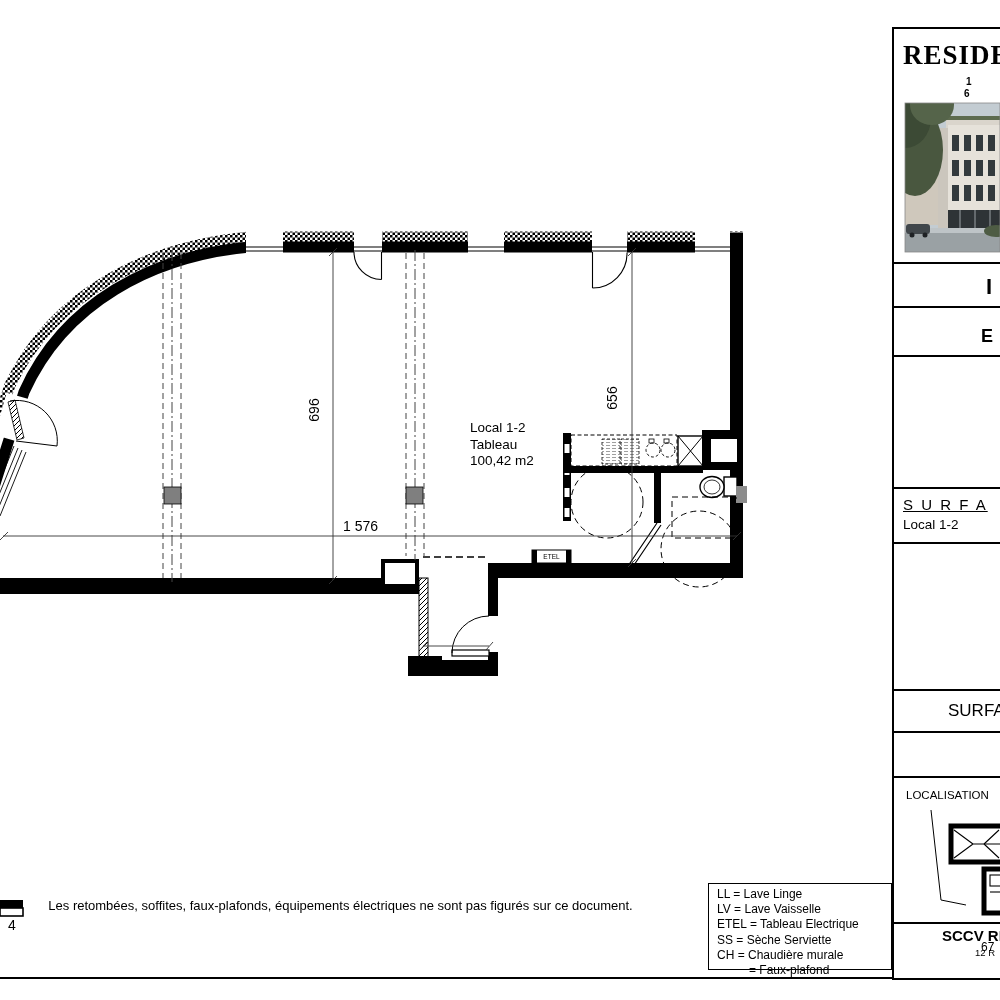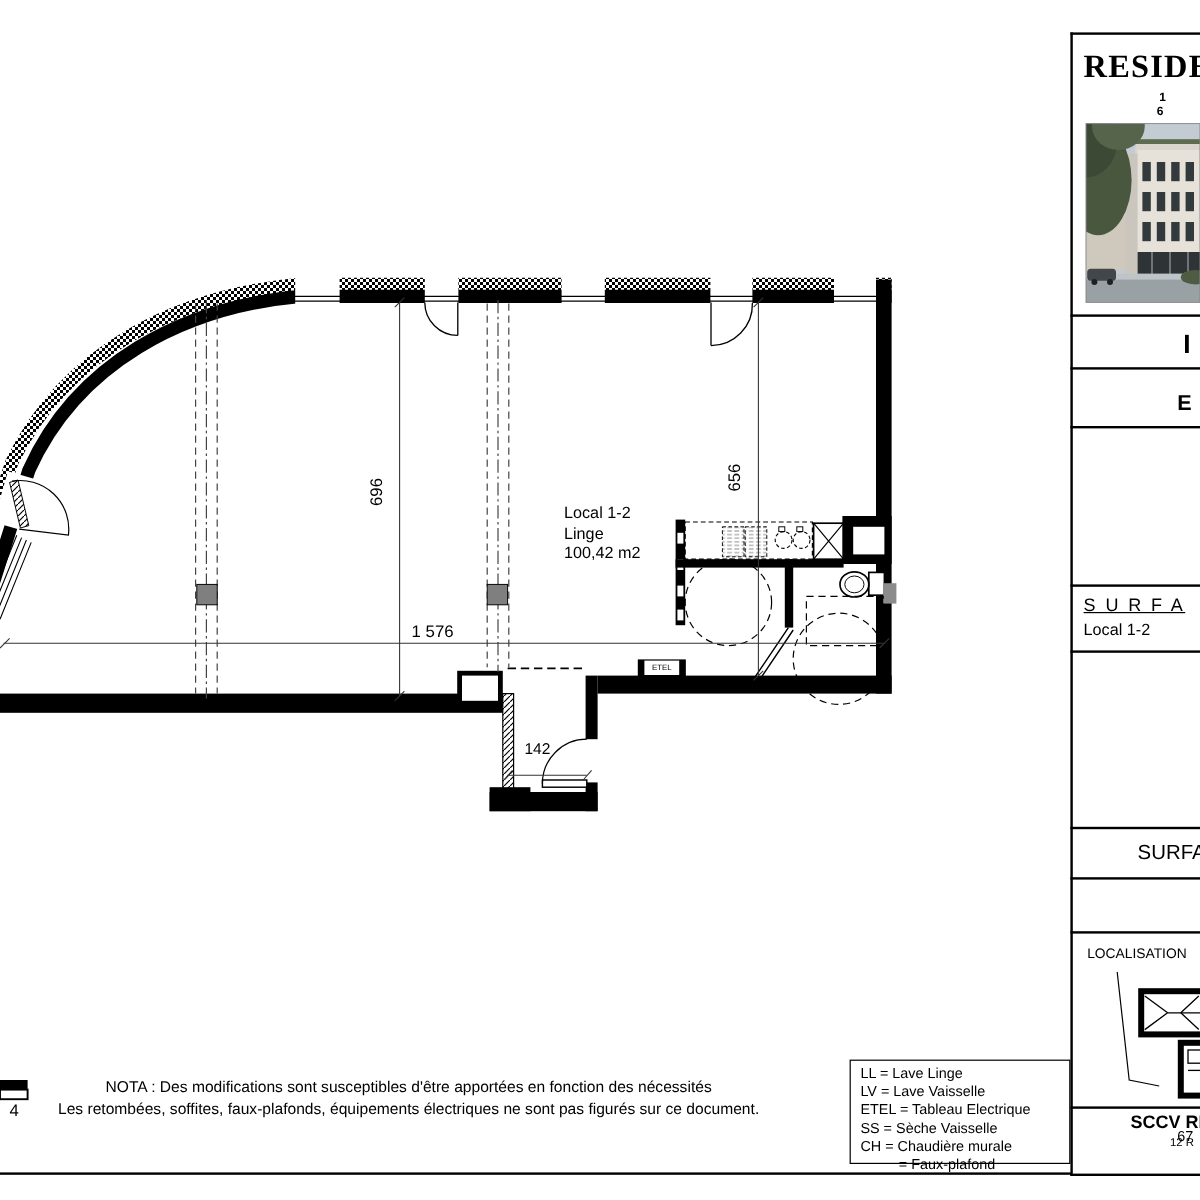--- a/index.html
+++ b/index.html
@@ -227,40 +227,39 @@
   </g>
 
   <g>
     <rect x="0" y="900" width="23" height="8" fill="#000"></rect>
     <rect x="0" y="908" width="23" height="8" fill="#fff" stroke="#000" stroke-width="1.6"></rect>
   </g>
 </svg>
 
 <div class="txt room-label" style="left:470px;top:420px;">
   <div>Local 1-2</div>
-  <div>Linge</div>
+  <div>Tableau</div>
   <div>100,42 m2</div>
 </div>
 <div class="txt dim-rot" style="left:302px;top:402px;">696</div>
 <div class="txt dim" style="left:343px;top:518px;">1 576</div>
 <div class="txt dim-rot" style="left:600px;top:390px;">656</div>
-<div class="txt dim" style="left:437px;top:616px;font-size:13px;">142</div>
+<div class="txt dim" style="left:437px;top:663px;font-size:13px;">142</div>
 <div class="txt etel" style="left:532px;top:553px;">ETEL</div>
 <div class="txt scale4">4</div>
 
 <div class="txt nota">
-  <div>NOTA : Des modifications sont susceptibles d'être apportées en fonction des nécessités</div>
   <div>Les retombées, soffites, faux-plafonds, équipements électriques ne sont pas figurés sur ce document.</div>
 </div>
 
 <div class="abs legend-box">
   <div>LL = Lave Linge</div>
   <div>LV = Lave Vaisselle</div>
   <div>ETEL = Tableau Electrique</div>
-  <div>SS = Sèche Vaisselle</div>
+  <div>SS = Sèche Serviette</div>
   <div>CH = Chaudière murale</div>
   <div class="legend-ind">= Faux-plafond</div>
 </div>
 
 <div class="hline" style="left:0;top:977px;width:893px;"></div>
 
 <div class="vline" style="left:892px;top:27px;height:953px;"></div>
 <div class="hline" style="left:892px;top:27px;width:108px;"></div>
 <div class="hline" style="left:892px;top:262px;width:108px;"></div>
 <div class="hline" style="left:892px;top:306px;width:108px;"></div>

